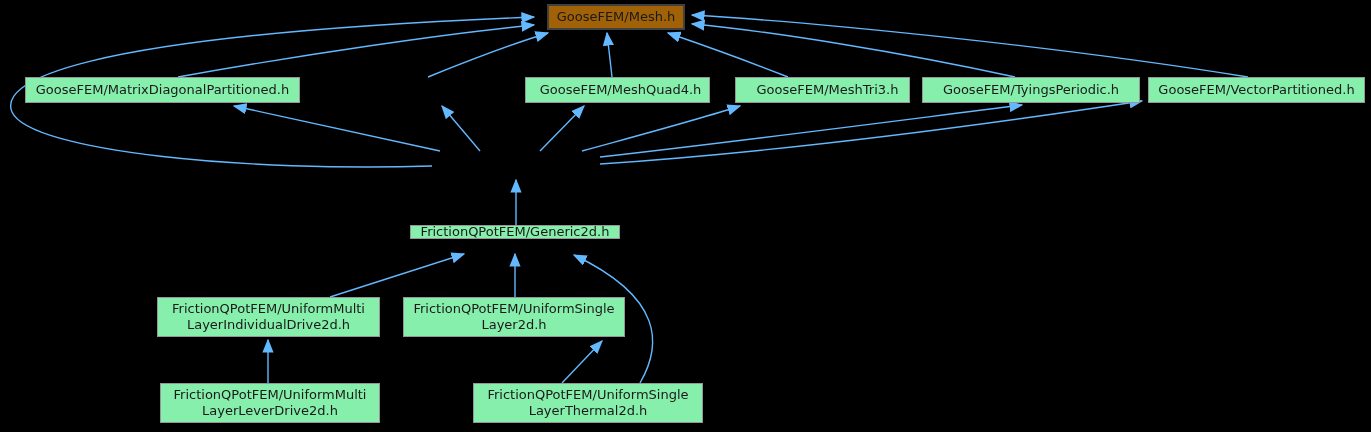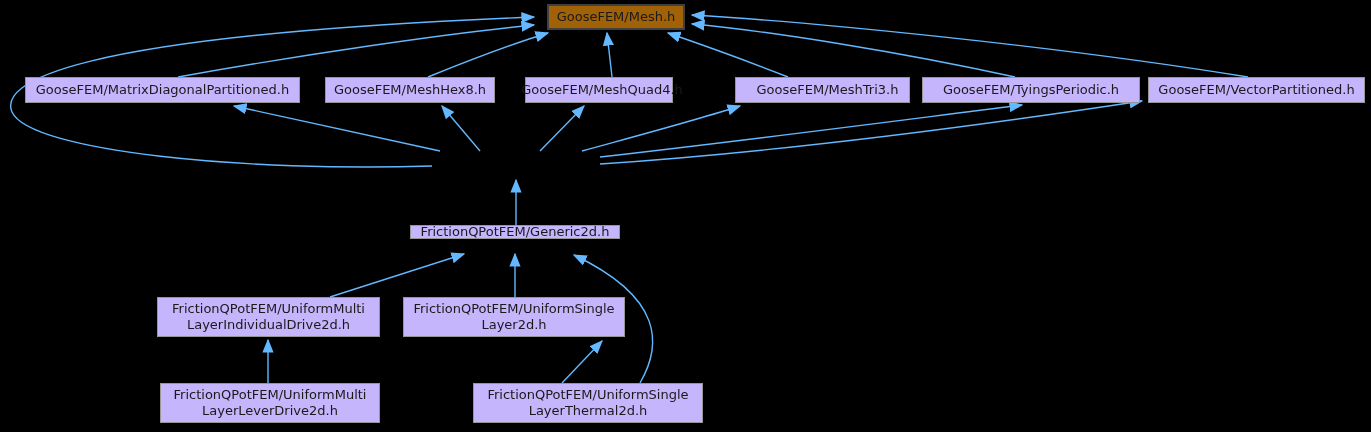--- a/index.html
+++ b/index.html
@@ -3,21 +3,21 @@
 <meta charset="utf-8">
 <style>
   html,body{margin:0;padding:0;background:#000;}
   .canvas{
     position:relative;width:1371px;height:432px;background:#000;
     font-family:"DejaVu Sans","Liberation Sans",sans-serif;overflow:hidden;
   }
   svg.edges{position:absolute;left:0;top:0;width:1371px;height:432px;}
   .edge{fill:none;stroke:#63b8ff;stroke-width:1.4px;}
   .node{
-    position:absolute;background:#c4b5fd;border:1px solid #969696;
+    position:absolute;background:#86efac;border:1px solid #969696;
     color:#1a1a1a;font-size:13px;text-align:center;
     display:flex;flex-direction:column;justify-content:center;align-items:center;
     box-sizing:border-box;line-height:16px;white-space:nowrap;cursor:pointer;
   }
   .node.highlight{background:#a16207;border:2px solid #404040;}
   .node span:empty{display:none;}
 </style>
 </head>
 <body>
 
@@ -51,25 +51,22 @@
   </svg>
 
   <div class="node highlight" style="left:547px;top:4px;width:138px;height:26px;">
     <span>GooseFEM/Mesh.h</span>
   </div>
 
   <div class="node" style="left:25px;top:77px;width:275px;height:26px;">
     <span>GooseFEM/MatrixDiagonalPartitioned.h</span>
   </div>
 
-  <div class="node" style="left:325px;top:77px;width:170px;height:26px;">
-    <span>GooseFEM/MeshHex8.h</span>
-  </div>
 
-  <div class="node" style="left:525px;top:77px;width:148px;height:26px;padding-left:6px;">
+  <div class="node" style="left:525px;top:77px;width:185px;height:26px;padding-left:6px;">
     <span>GooseFEM/MeshQuad4.h</span>
   </div>
 
   <div class="node" style="left:735px;top:77px;width:175px;height:26px;padding-left:10px;">
     <span>GooseFEM/MeshTri3.h</span>
   </div>
 
   <div class="node" style="left:1148px;top:77px;width:217px;height:26px;">
     <span>GooseFEM/VectorPartitioned.h</span>
   </div>

